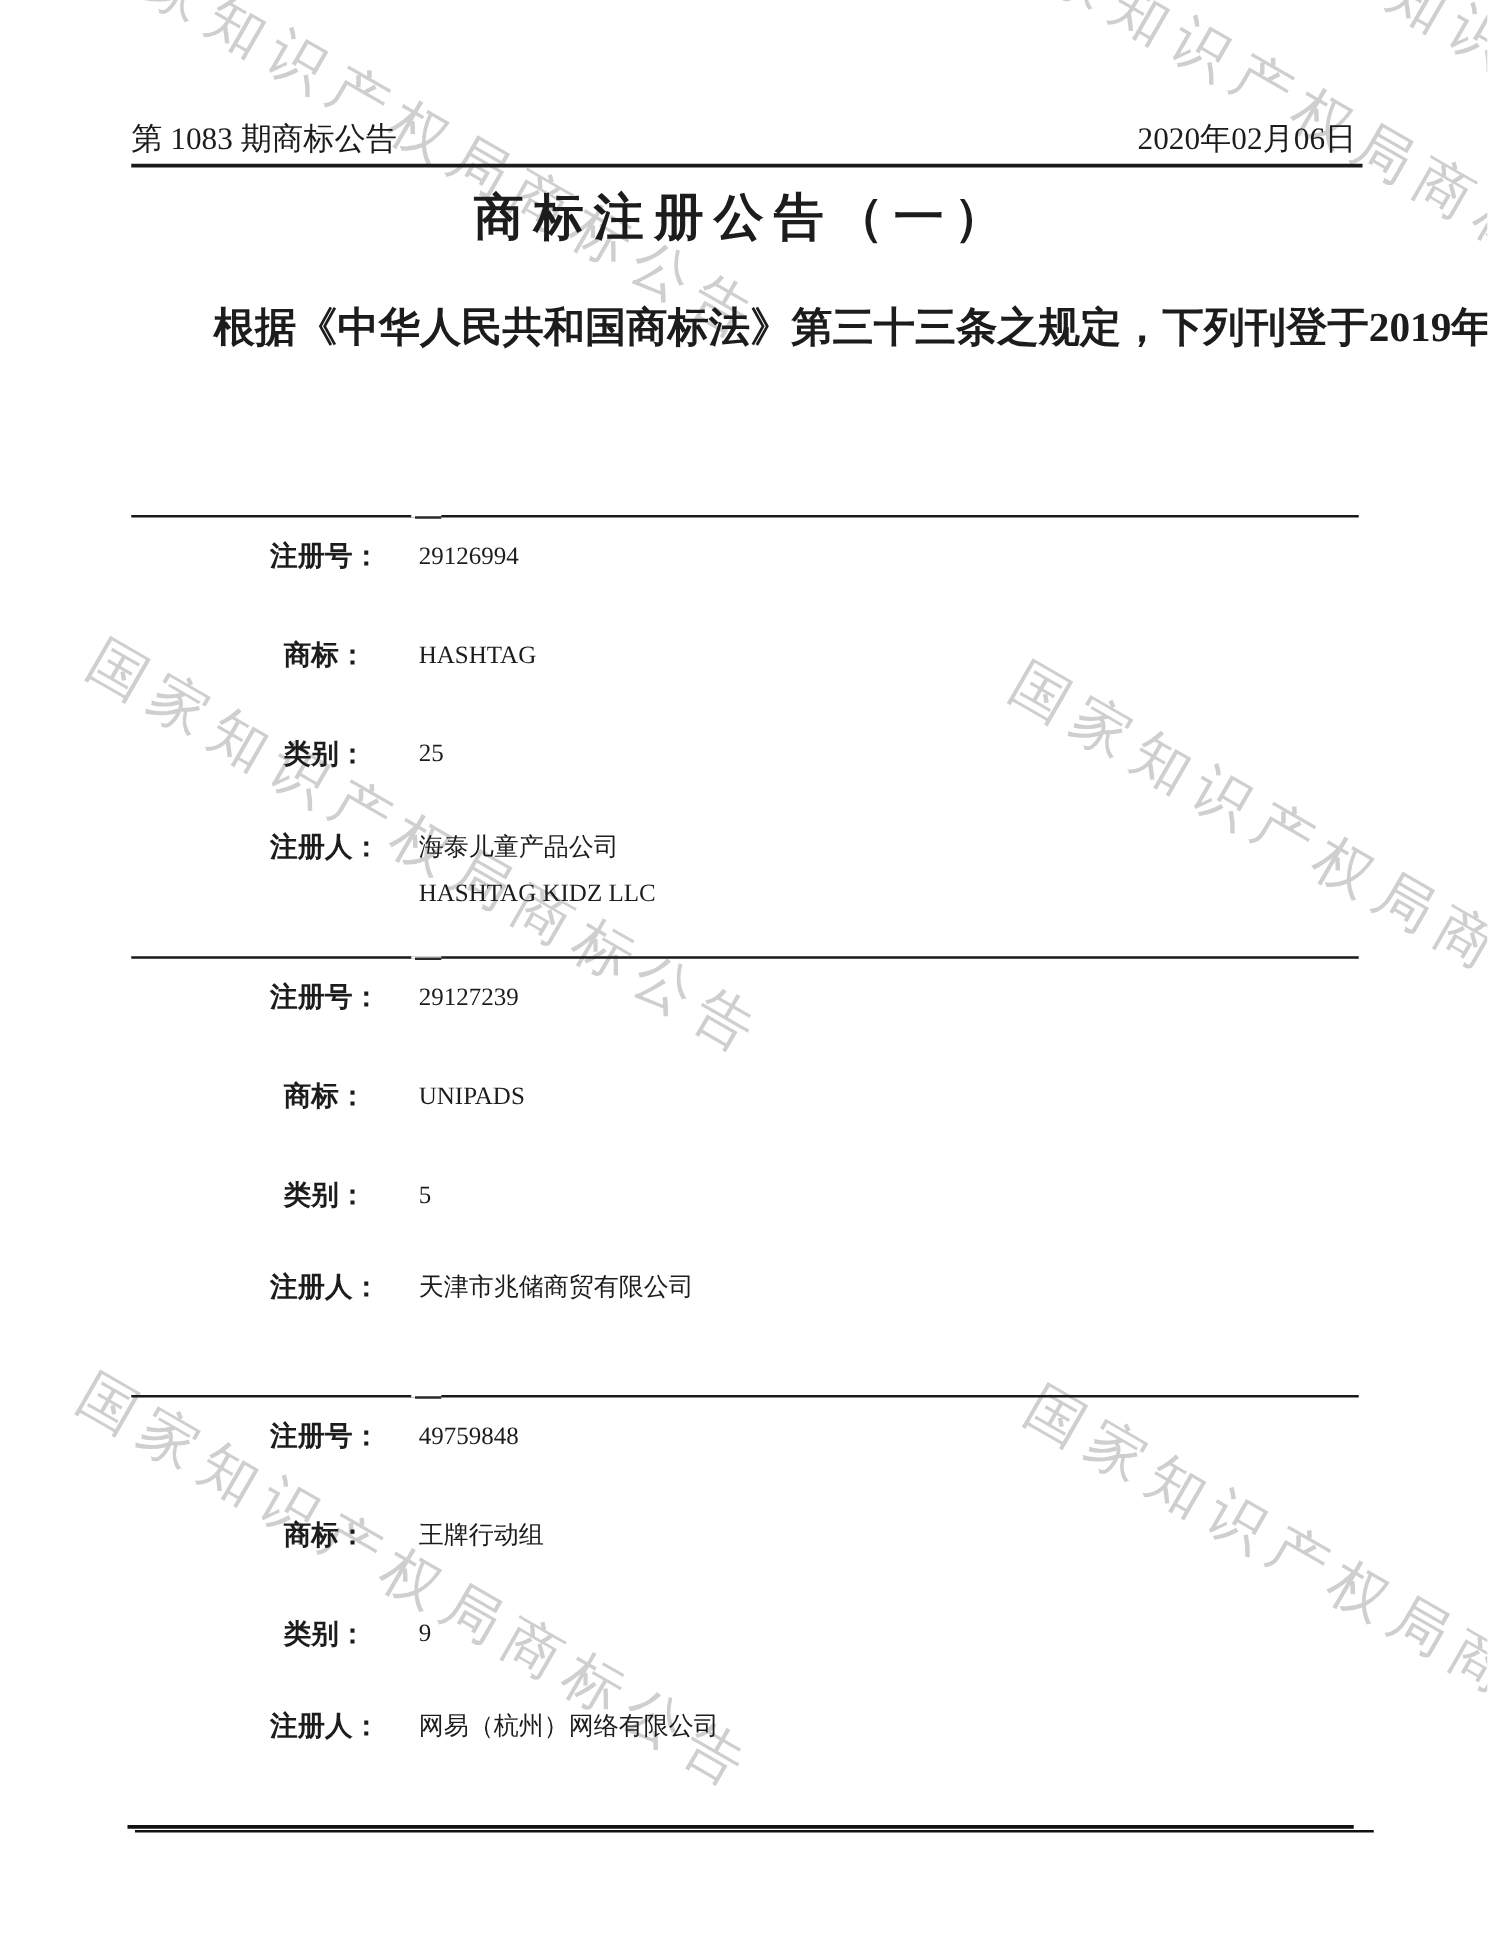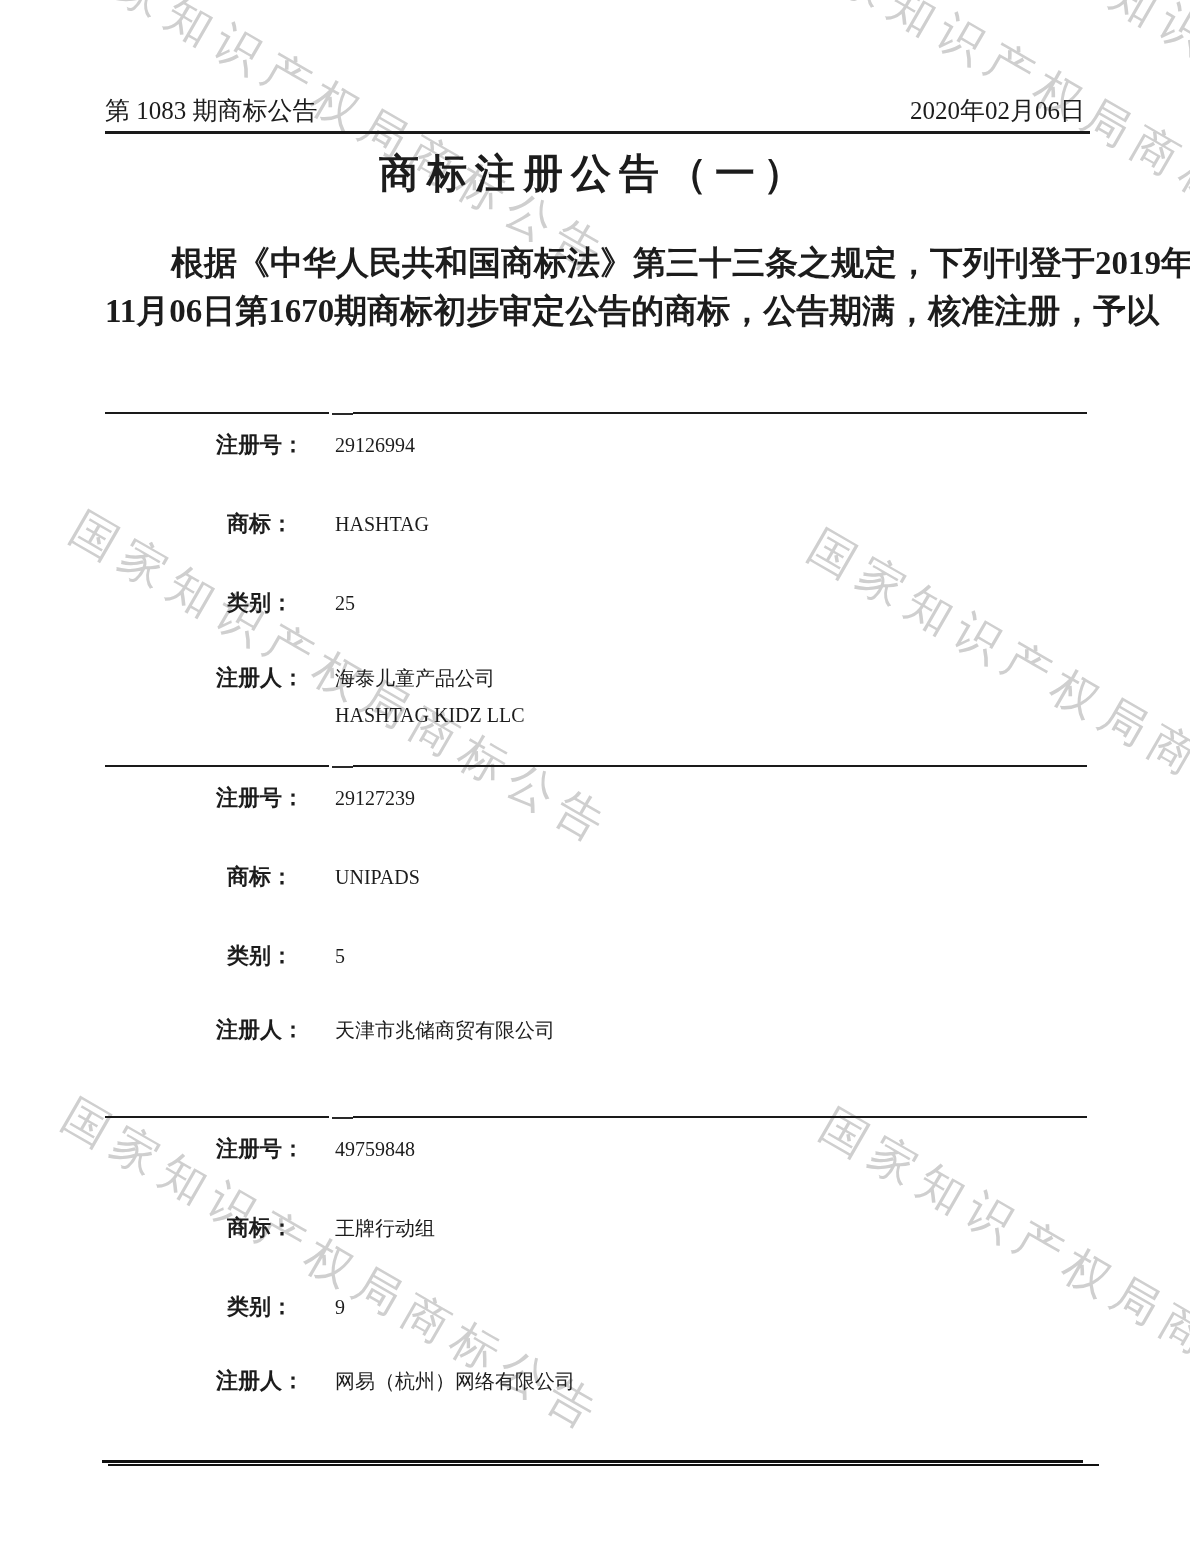--- a/index.html
+++ b/index.html
@@ -92,21 +92,20 @@
   <div class="layer">
 
     <div class="hdr-issue">第 1083 期商标公告</div>
     <div class="hdr-date">2020年02月06日</div>
     <div class="hdr-rule"></div>
 
     <div class="page-title">商标注册公告（一）</div>
 
     <div class="notice">
       <div class="nline indent">根据《中华人民共和国商标法》第三十三条之规定，下列刊登于2019年</div>
-      <div class="nline">11月06日第1670期商标初步审定公告的商标，公告期满，核准注册，予以</div>
     </div>
 
     <div class="sep" style="top:412px;">
       <span class="notch"></span>
       <span class="notch-seg"></span>
     </div>
     <div class="row" style="top:427px;">
       <span class="lbl">注册号：</span>
       <span class="val">29126994</span>
     </div>

